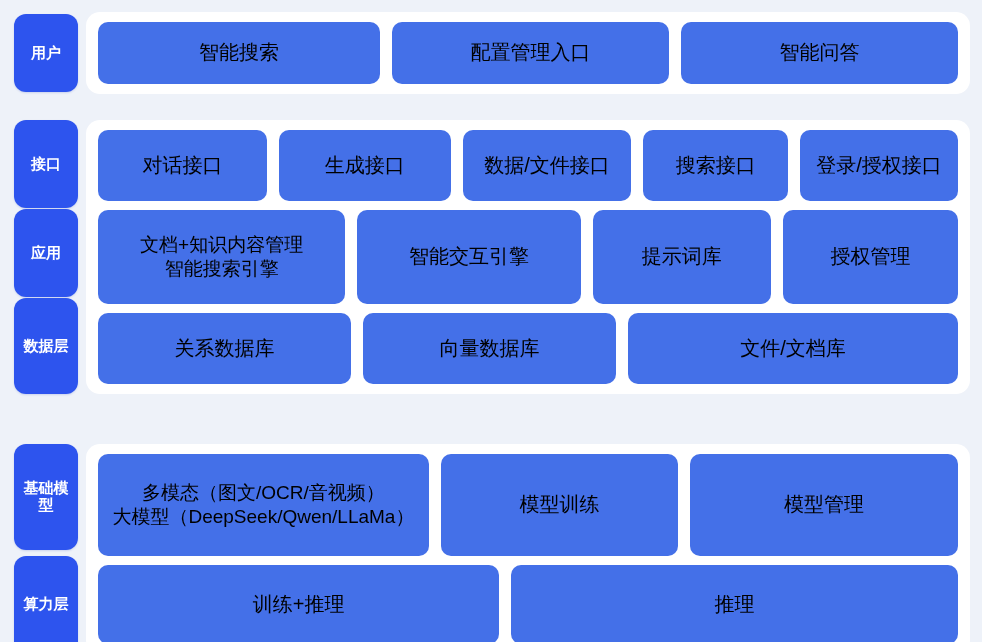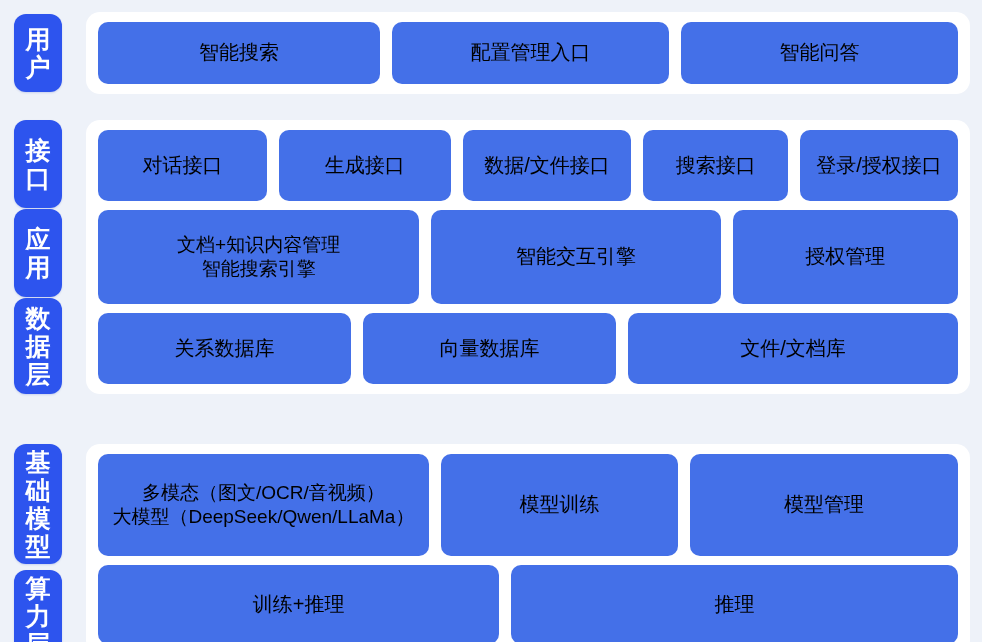--- a/index.html
+++ b/index.html
@@ -39,25 +39,25 @@
     width: 86px;
     flex: 0 0 86px;
     display: flex;
     flex-direction: column;
     padding: 8px 0 8px 14px;
     gap: 6px;
   }
 
   .layer-label {
     flex: 1 1 auto;
-    width: 48px;
+    width: 64px;
     background: #2d54ee;
     border-radius: 12px;
     color: #ffffff;
-    font-size: 25px;
+    font-size: 15px;
     font-weight: bold;
     line-height: 1.12;
     letter-spacing: 0;
     display: flex;
     align-items: center;
     justify-content: center;
     text-align: center;
     word-break: break-all;
     padding: 4px 6px;
     box-shadow: 0 1px 2px rgba(40,70,190,0.18);
@@ -176,20 +176,21 @@
         <div class="box w-if-2">生成接口</div>
         <div class="box w-if-3">数据/文件接口</div>
         <div class="box w-if-4">搜索接口</div>
         <div class="box w-if-5">登录/授权接口</div>
       </div>
 
       <div class="row">
         <div class="box two-line w-app-1">文档+知识内容管理
 智能搜索引擎</div>
         <div class="box w-app-2">智能交互引擎</div>
+        <div class="box w-app-3">提示词库</div>
         <div class="box w-app-4">授权管理</div>
       </div>
 
       <div class="row">
         <div class="box w-data-1">关系数据库</div>
         <div class="box w-data-2">向量数据库</div>
         <div class="box w-data-3">文件/文档库</div>
       </div>
 
     </div>

